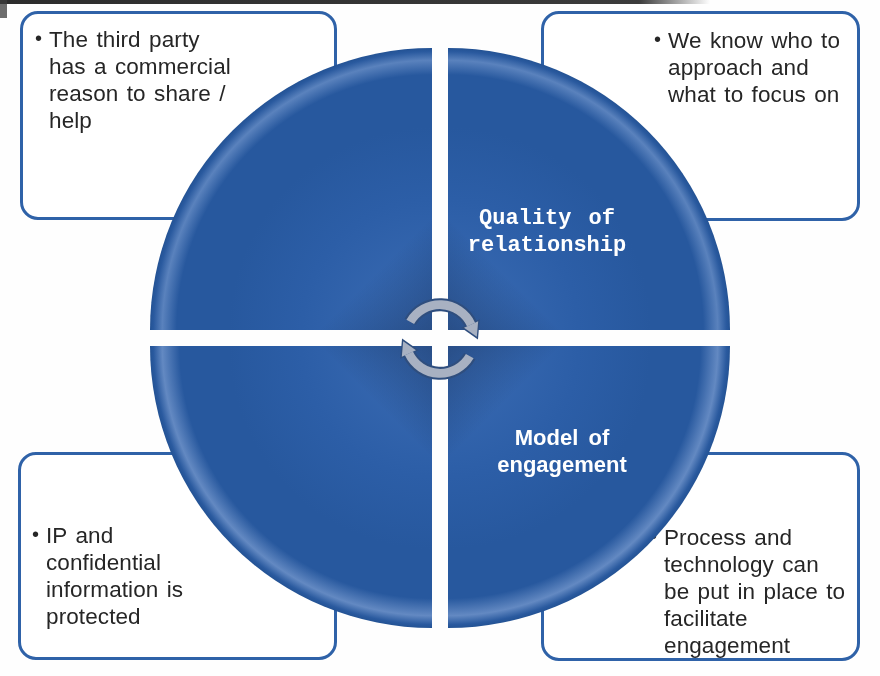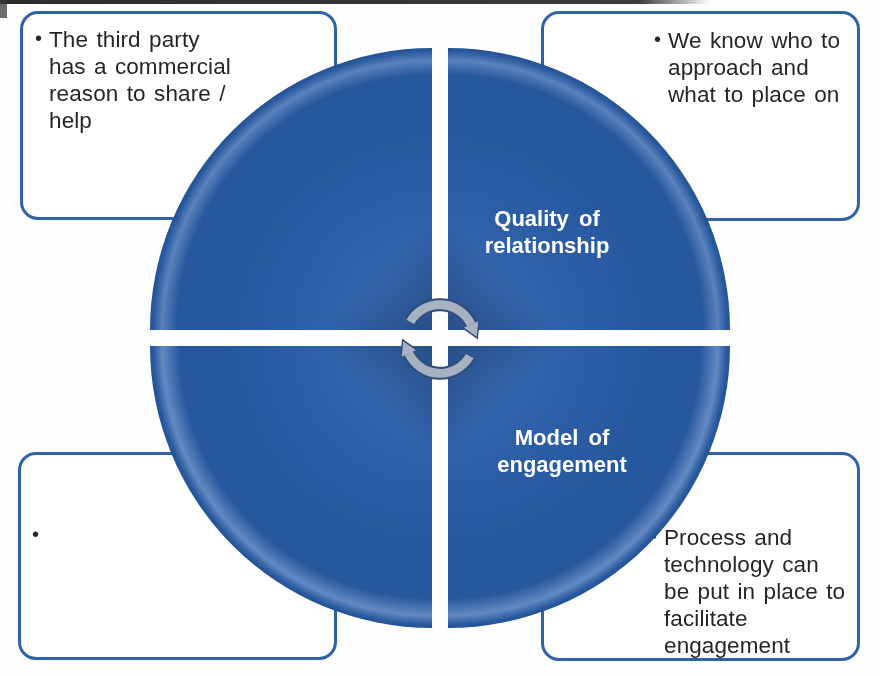--- a/index.html
+++ b/index.html
@@ -78,21 +78,21 @@
   }
   .quad.br::after { background:linear-gradient(315deg, transparent 80%, rgba(12,33,68,.40) 100%); }
 
   
   .qlabel {
     position:absolute; z-index:3; transform:translate(-50%,-50%);
     color:#ffffff; font-weight:bold; font-size:22px; line-height:26.5px;
     text-align:center; white-space:pre-line; word-spacing:4px;
   }
   .ql-tl { left:334px; top:238px; }
-  .ql-tr { left:547px; top:232px; }
+  .ql-tr { left:547px; top:232px;font-family:Liberation Mono, monospace; }
   .ql-bl { left:335px; top:451px; }
   .ql-br { left:562px; top:451px; }
 
   
   .cycle-icon { position:absolute; left:388px; top:287px; width:104px; height:104px; z-index:4; }
 </style>
 </head>
 <body>
 
 <div class="stage">
@@ -108,27 +108,31 @@
 reason to share /
 help</div>
     </div>
   </div>
 
   <div class="callout tr">
     <div class="bullet-row">
       <span class="bullet">•</span>
       <div class="callout-text">We know who to
 approach and
-what to place on</div>
+what to focus on</div>
     </div>
   </div>
 
   <div class="callout bl">
     <div class="bullet-row">
       <span class="bullet">•</span>
+      <div class="callout-text">IP and
+confidential
+information is
+protected</div>
     </div>
   </div>
 
   <div class="callout br">
     <div class="bullet-row">
       <span class="bullet">•</span>
       <div class="callout-text">Process and
 technology can
 be put in place to
 facilitate

